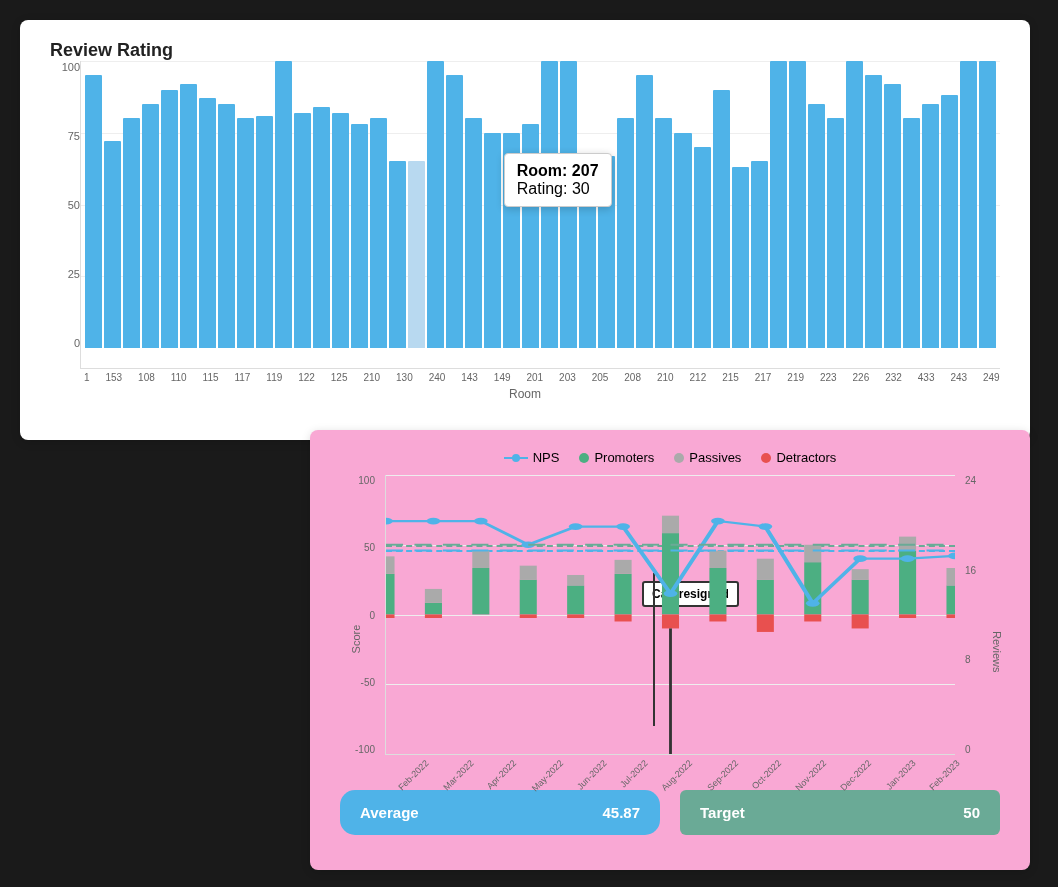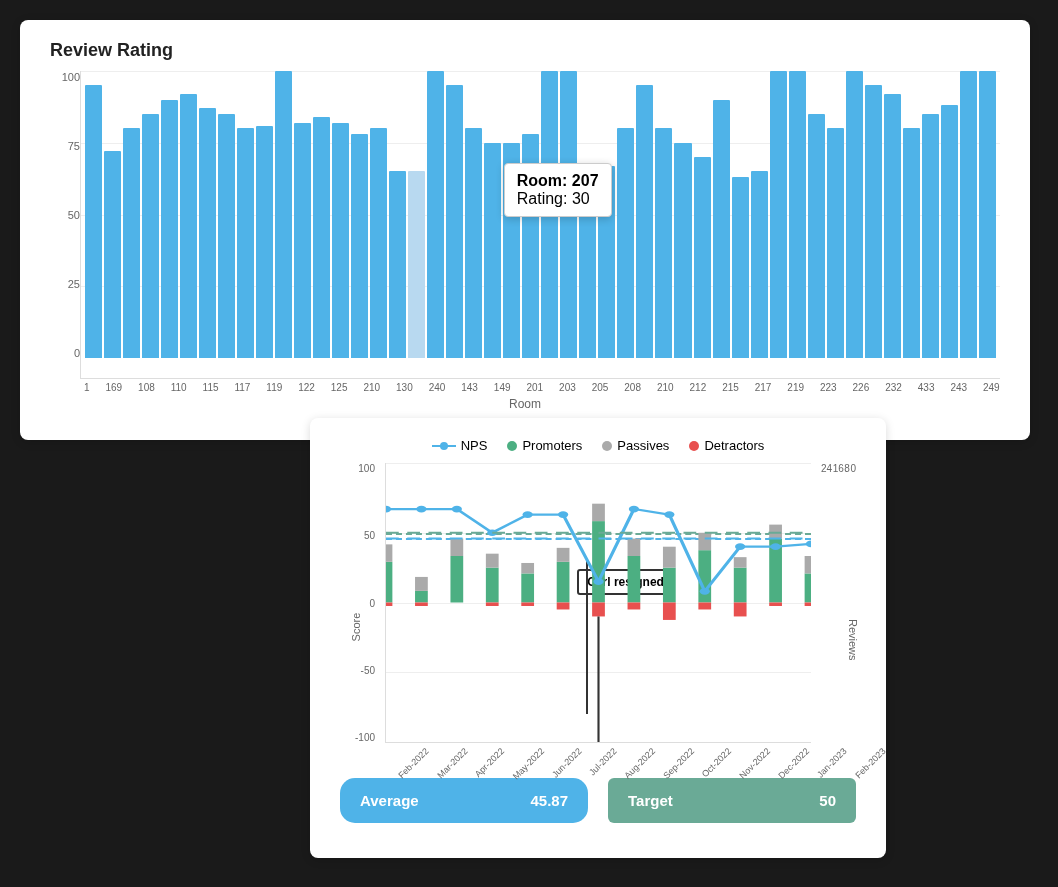--- a/index.html
+++ b/index.html
@@ -21,31 +21,31 @@
       left: 20px;
       width: 1010px;
       height: 420px;
       box-shadow: 0 2px 10px rgba(0,0,0,0.15);
     }
 
     .chart-title {
       font-size: 18px;
       font-weight: bold;
       color: #222;
-      margin-bottom: 10px;
+      margin-bottom: 0;
     }
 
     .bottom-chart-container {
-      background: #ffffff;
+      background: #f9a8d4;
       border-radius: 8px;
       padding: 20px 30px 30px 30px;
       position: absolute;
-      top: 418px;
+      top: 430px;
       left: 310px;
-      width: 576px;
+      width: 720px;
       height: 440px;
       box-shadow: 0 2px 10px rgba(0,0,0,0.15);
     }
 
     
     .bar-chart-area {
       position: relative;
       width: 100%;
       height: 340px;
       display: flex;
@@ -193,21 +193,21 @@
       color: #666;
     }
 
     .nps-y2-axis {
       position: absolute;
       right: 0;
       top: 0;
       bottom: 20px;
       width: 40px;
       display: flex;
-      flex-direction: row;
+      flex-direction: column;
       justify-content: space-between;
       align-items: flex-start;
       padding-left: 5px;
     }
 
     .nps-y2-label {
       font-size: 10px;
       color: #666;
     }
 
@@ -357,21 +357,21 @@
 
         <div class="tooltip-box" style="left:46%; top:30%;">
           <div class="tt-label">Room: 207</div>
           <div>Rating: 30</div>
         </div>
       </div>
     </div>
 
     <div style="display:flex; padding-left:34px; margin-top:3px; justify-content:space-between;">
       <span class="x-label">1</span>
-      <span class="x-label">169</span>
+      <span class="x-label">153</span>
       <span class="x-label">108</span>
       <span class="x-label">110</span>
       <span class="x-label">115</span>
       <span class="x-label">117</span>
       <span class="x-label">119</span>
       <span class="x-label">122</span>
       <span class="x-label">125</span>
       <span class="x-label">210</span>
       <span class="x-label">130</span>
       <span class="x-label">240</span>

